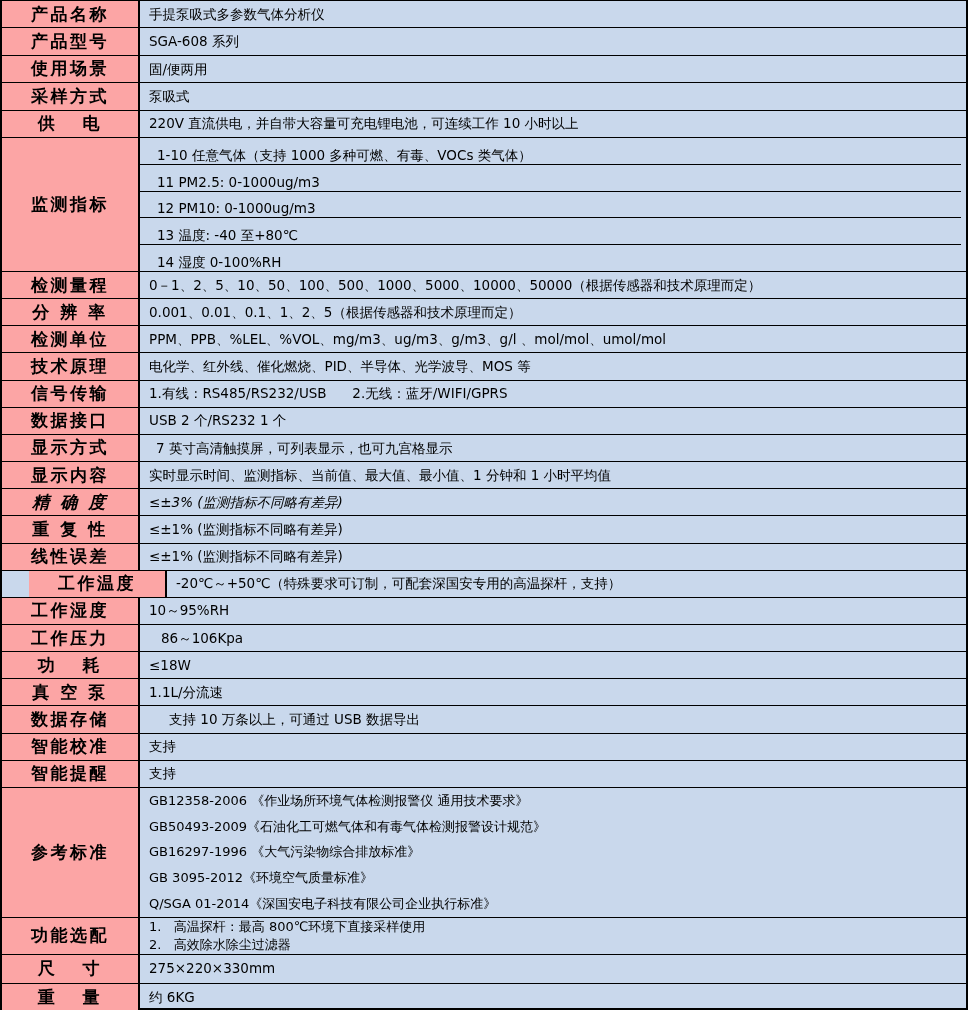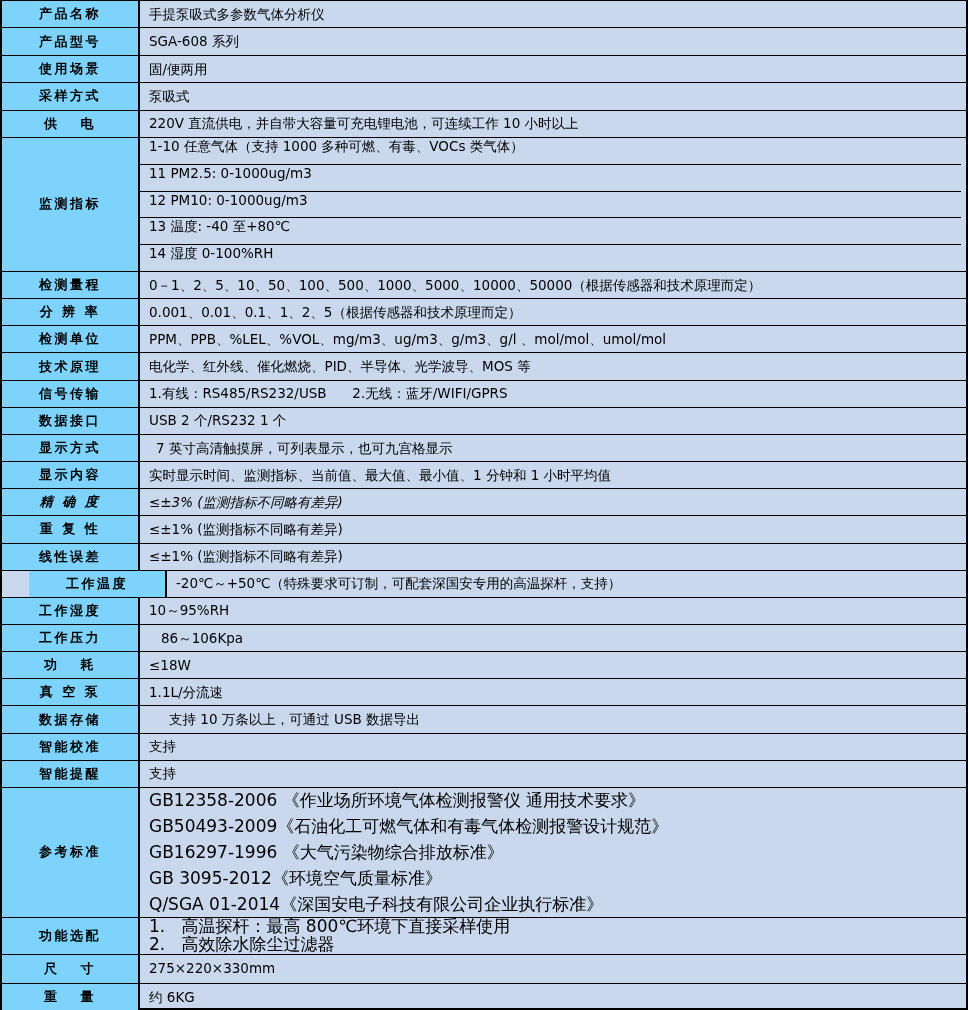--- a/index.html
+++ b/index.html
@@ -8,34 +8,34 @@
     border-left:2px solid #000;border-right:2px solid #000;
     border-top:1px solid #000;border-bottom:2px solid #000;
     background:#C9D8EC;
     display:flex;flex-direction:column;
     font-family:"DejaVu Sans",sans-serif;color:#000;
   }
   .row{display:flex;flex:none;box-sizing:border-box;border-bottom:1.5px solid #000;}
   .row:last-child{border-bottom:none;}
   .label-cell{
     width:138px;flex:none;box-sizing:border-box;
-    background:#7dd3fc;border-right:2px solid #000;
+    background:#fca5a5;border-right:2px solid #000;
     display:flex;align-items:center;justify-content:center;
-    font-weight:bold;font-size:13px;letter-spacing:2.5px;
+    font-weight:bold;font-size:17px;letter-spacing:2.5px;
     white-space:pre;text-align:center;
   }
   .value-cell{flex:1;min-width:0;display:flex;flex-direction:column;justify-content:center;box-sizing:border-box;}
   .value-text{padding-left:9px;font-size:13.5px;white-space:pre-wrap;line-height:1.25;}
   .sub-item{
-    flex:1;display:flex;align-items:flex-start;min-height:0;
-    margin-right:5px;border-bottom:1.5px solid #000;box-sizing:border-box;
+    flex:1;display:flex;align-items:flex-end;min-height:0;
+    margin-right:5px;border-bottom:1.5px solid #000;box-sizing:border-box;padding-left:8px;
   }
   .sub-item:last-child{border-bottom:none;}
   .sub-item .value-text{padding-left:9px;}
-  .value-line{flex:1;display:flex;align-items:center;padding-left:9px;font-size:17px;white-space:pre-wrap;min-height:0;}
+  .value-line{flex:1;display:flex;align-items:center;padding-left:9px;font-size:13px;white-space:pre-wrap;min-height:0;}
 </style>
 </head>
 <body>
 
 <div class="spec-table">
     <div class="row" style="height: 27.4px;">
       <div class="label-cell">产品名称</div>
       <div class="value-cell">
         <div class="value-text">手提泵吸式多参数气体分析仪</div>
       </div>

